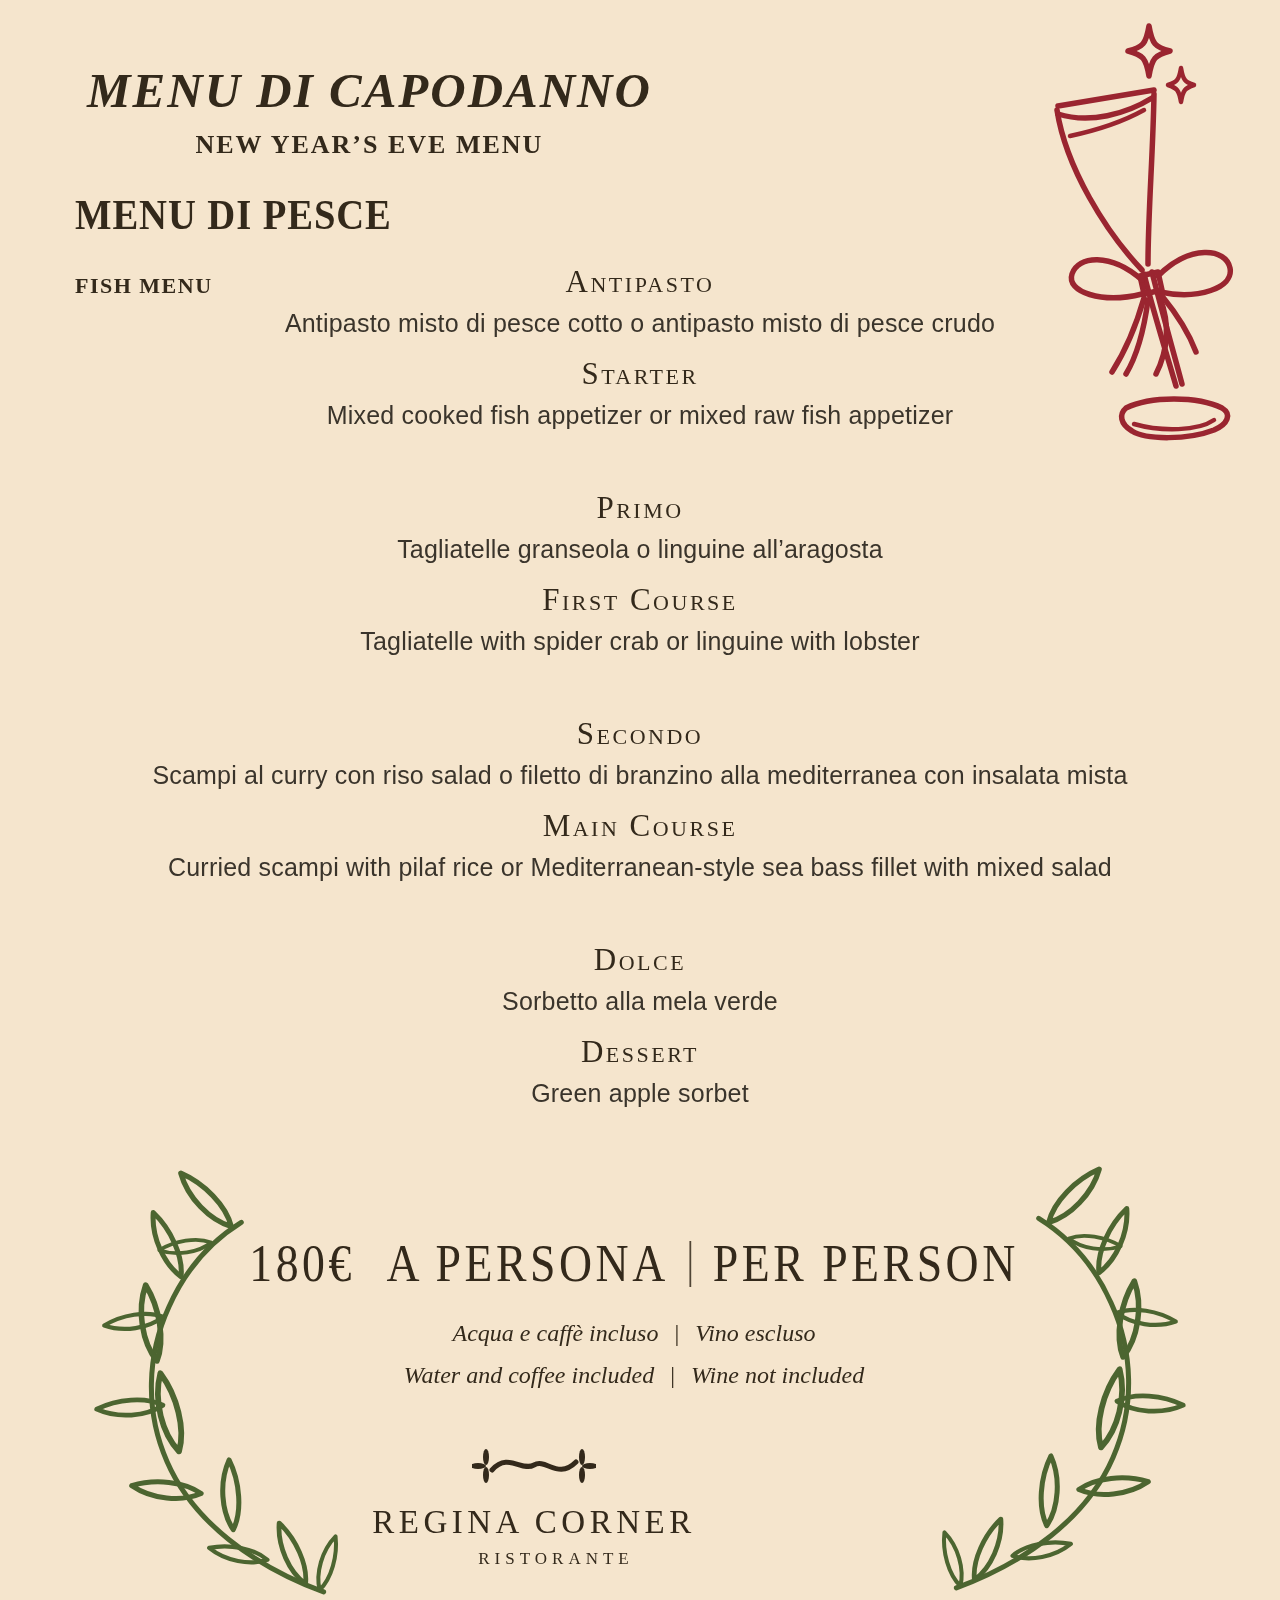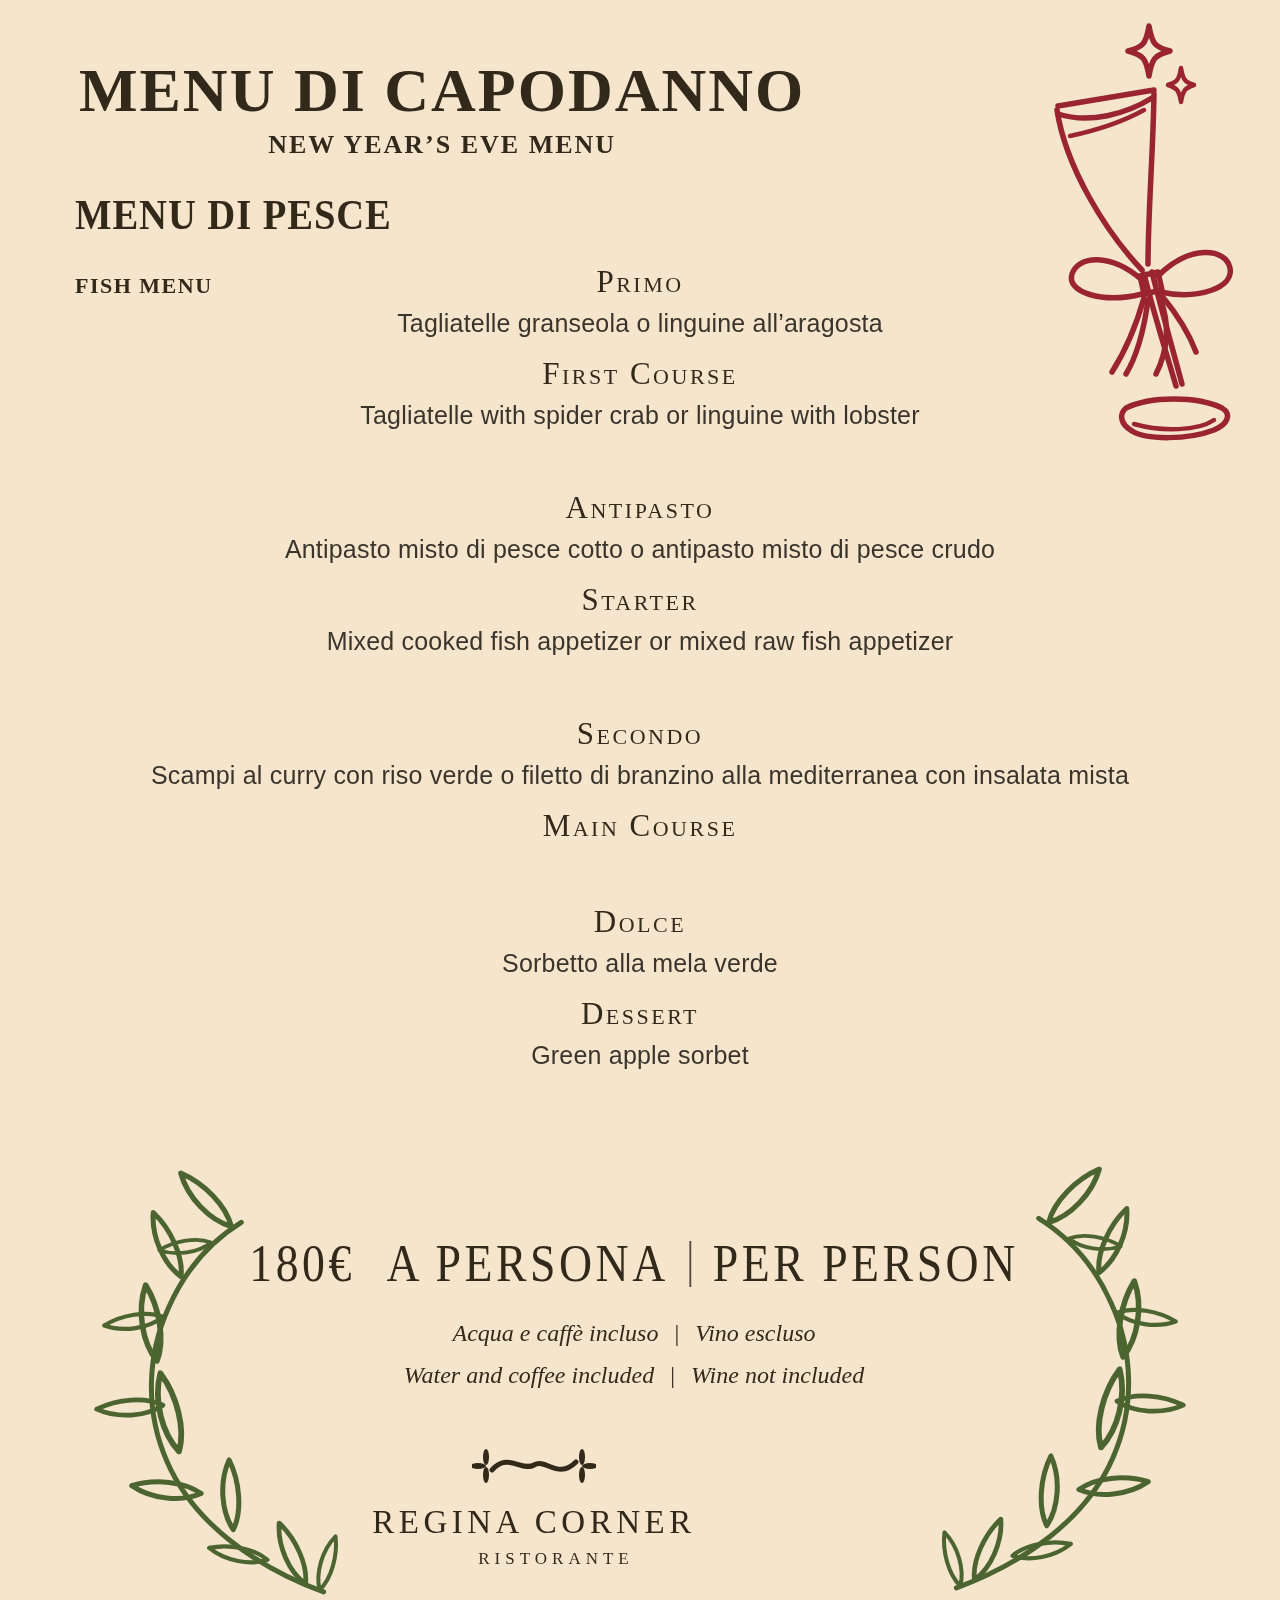--- a/index.html
+++ b/index.html
@@ -23,22 +23,22 @@
   
   .decor{position:absolute;z-index:0;pointer-events:none;}
   .champagne{left:1030px;top:18px;width:220px;height:445px;color:var(--accent_red);}
   .branch{width:336px;height:478px;color:var(--accent_green);}
   .branch-left{left:4px;top:1122px;}
   .branch-right{right:4px;top:1118px;transform:scaleX(-1);}
   .decor svg{width:100%;height:100%;display:block;}
   
   .header{position:absolute;left:75px;top:52px;z-index:2;}
   .title-it{
-    font-size:62px;font-weight:bold;letter-spacing:2px;
-    line-height:1.1;margin:4px;white-space:nowrap;
+    font-size:49px;font-weight:bold;letter-spacing:2px;
+    line-height:1.1;margin:12px;white-space:nowrap;font-style:italic;
   }
   .title-en{
     font-size:26px;font-weight:bold;letter-spacing:2px;
     margin-top:6px;white-space:nowrap;text-align:center;
   }
   .subtitle-it{
     font-size:42px;font-weight:bold;letter-spacing:1px;
     margin-top:32px;line-height:1.1;white-space:nowrap;
     transform:scaleX(.92);transform-origin:left center;
   }
@@ -169,37 +169,38 @@
   <header class="header">
     <h1 class="title-it">MENU DI CAPODANNO</h1>
     <div class="title-en">NEW YEAR’S EVE MENU</div>
     <h2 class="subtitle-it">MENU DI PESCE</h2>
     <div class="subtitle-en">FISH MENU</div>
   </header>
 
   <main class="courses">
 
     <section class="course">
+      <h3 class="course-heading">Antipasto</h3>
+      <p class="course-desc">Antipasto misto di pesce cotto o antipasto misto di pesce crudo</p>
+      <h3 class="course-heading">Starter</h3>
+      <p class="course-desc">Mixed cooked fish appetizer or mixed raw fish appetizer</p>
+    </section>
+
+    <section class="course">
       <h3 class="course-heading">Primo</h3>
       <p class="course-desc">Tagliatelle granseola o linguine all’aragosta</p>
       <h3 class="course-heading">First Course</h3>
       <p class="course-desc">Tagliatelle with spider crab or linguine with lobster</p>
     </section>
 
     <section class="course">
-      <h3 class="course-heading">Antipasto</h3>
-      <p class="course-desc">Antipasto misto di pesce cotto o antipasto misto di pesce crudo</p>
-      <h3 class="course-heading">Starter</h3>
-      <p class="course-desc">Mixed cooked fish appetizer or mixed raw fish appetizer</p>
-    </section>
-
-    <section class="course">
       <h3 class="course-heading">Secondo</h3>
-      <p class="course-desc">Scampi al curry con riso verde o filetto di branzino alla mediterranea con insalata mista</p>
+      <p class="course-desc">Scampi al curry con riso salad o filetto di branzino alla mediterranea con insalata mista</p>
       <h3 class="course-heading">Main Course</h3>
+      <p class="course-desc">Curried scampi with pilaf rice or Mediterranean-style sea bass fillet with mixed salad</p>
     </section>
 
     <section class="course">
       <h3 class="course-heading">Dolce</h3>
       <p class="course-desc">Sorbetto alla mela verde</p>
       <h3 class="course-heading">Dessert</h3>
       <p class="course-desc">Green apple sorbet</p>
     </section>
 
   </main>

